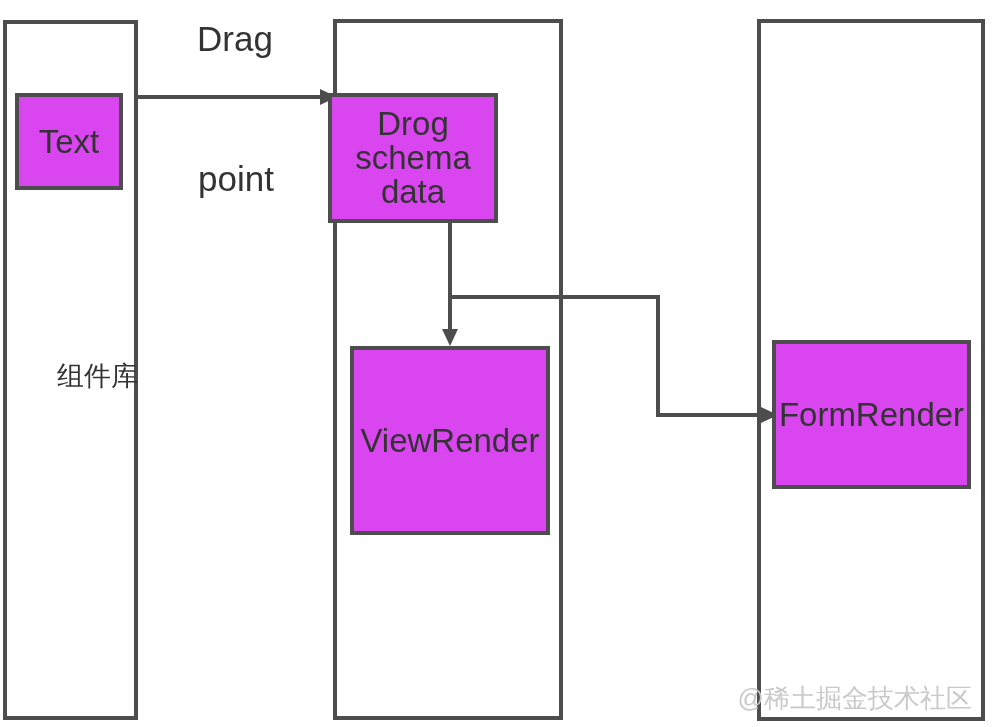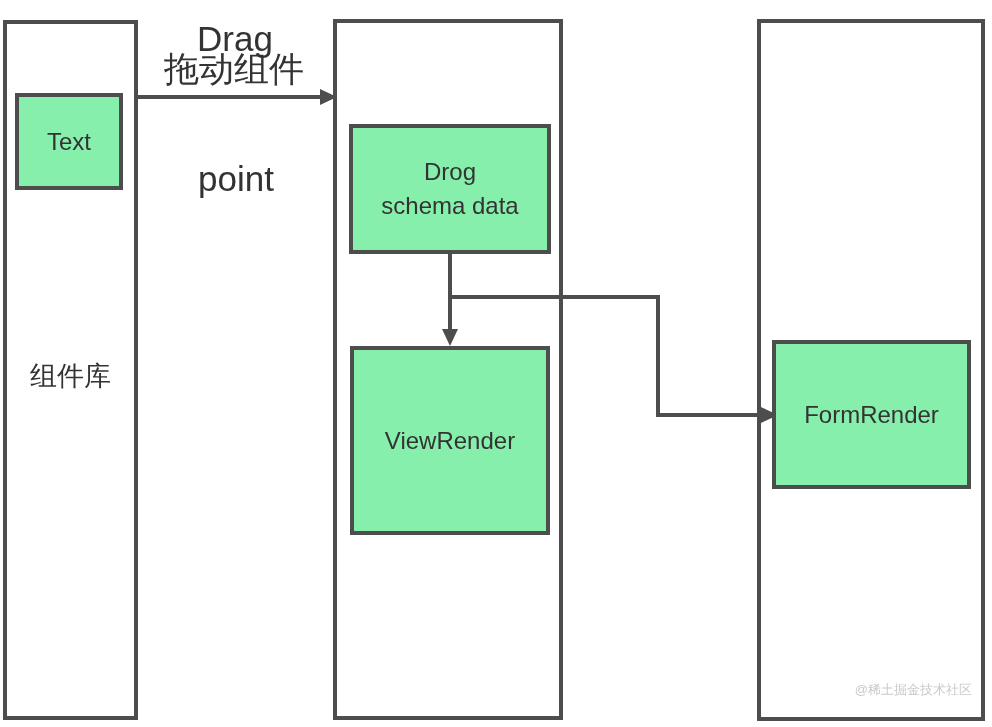--- a/index.html
+++ b/index.html
@@ -35,51 +35,51 @@
   }
   .col {
     position: absolute;
     border: 4px solid var(--stroke, #4d4d4d);
     background: transparent;
     box-sizing: border-box;
   }
   .node {
     position: absolute;
     border: 4px solid var(--stroke, #4d4d4d);
-    background: #86efac;
+    background: #d946ef;
     box-sizing: border-box;
     display: flex;
     flex-direction: column;
     align-items: center;
     justify-content: center;
-    font-size: 24px;
+    font-size: 33px;
     line-height: 34px;
     color: var(--text, #333);
     text-align: center;
   }
   .lbl {
     position: absolute;
     transform: translateX(-50%);
     white-space: nowrap;
     font-size: 35px;
     line-height: 30px;
     color: var(--text, #333);
     text-align: center;
   }
   .col-caption {
     position: absolute;
-    text-align: center;
+    text-align: right;
     font-size: 27px;
     color: var(--text, #333);
   }
   .watermark {
     position: absolute;
     right: 20px;
     top: 681px;
-    font-size: 13px;
+    font-size: 26px;
     color: var(--watermark, #c9c9c9);
   }
 </style>
 </head>
 <body>
 
 <div class="canvas">
 
   <svg class="connectors" viewBox="0 0 992 727" xmlns="http://www.w3.org/2000/svg">
 
@@ -93,32 +93,31 @@
     <polygon class="head" points="761,407 778,415 761,423"></polygon>
   </svg>
 
   <div class="col" style="left:3px; top:20px; width:135px; height:700px;"></div>
   <div class="node" style="left:15px; top:93px; width:108px; height:97px;">
     <span>Text</span>
   </div>
   <div class="col-caption" style="left:3px; top:358px; width:135px;">组件库</div>
 
   <div class="col" style="left:333px; top:19px; width:230px; height:701px;"></div>
-  <div class="node" style="left:349px; top:93px; width:202px; height:130px;margin-top:31px;">
+  <div class="node" style="left:328px; top:93px; width:170px; height:130px;">
     <span>Drog</span>
     <span>schema data</span>
   </div>
   <div class="node" style="left:350px; top:346px; width:200px; height:189px;">
     <span>ViewRender</span>
   </div>
 
   <div class="col" style="left:757px; top:19px; width:228px; height:702px;"></div>
   <div class="node" style="left:772px; top:340px; width:199px; height:149px;text-align:right;">
     <span>FormRender</span>
   </div>
 
   <div class="lbl" style="left:235px; top:24px;">Drag</div>
-  <div class="lbl" style="left:234px; top:54px;">拖动组件</div>
   <div class="lbl" style="left:236px; top:164px;">point</div>
 
   <div class="watermark">@稀土掘金技术社区</div>
 
 </div>
 
 </body></html>

